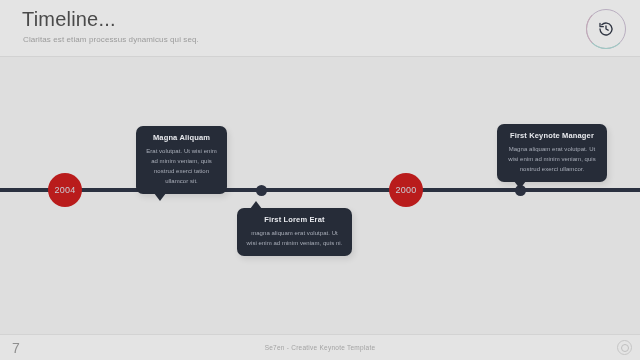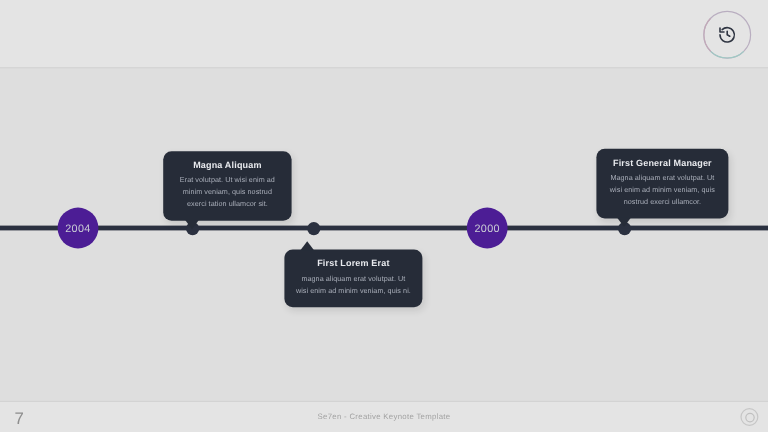--- a/index.html
+++ b/index.html
@@ -85,21 +85,21 @@
     height: 4px;
     background: #2b3140;
   }
 
   
   .year-node {
     position: absolute;
     width: 34px;
     height: 34px;
     border-radius: 50%;
-    background: #4c1d95;
+    background: #b91c1c;
     color: #c9ccd4;
     font-size: 9px;
     display: flex;
     align-items: center;
     justify-content: center;
     letter-spacing: 0.3px;
   }
 
   
   .dot {
@@ -200,51 +200,53 @@
     border-radius: 50%;
     border: 1px solid #c0c0c0;
   }
 </style>
 </head>
 <body>
 
 <div class="slide">
 
   <div class="header">
+    <div class="header-title">Timeline...</div>
+    <div class="header-sub">Claritas est etiam processus dynamicus qui seq.</div>
 
     <div class="header-badge">
       <div class="ring-tint"></div>
       <svg width="16" height="16" viewBox="0 0 24 24" fill="none" stroke="#2f3542" stroke-width="2" stroke-linecap="round" stroke-linejoin="round">
         <path d="M3 12a9 9 0 1 0 2.7-6.4"></path>
         <polyline points="3 3.5 3 8.5 8 8.5"></polyline>
         <polyline points="12 7.5 12 12 15.2 13.8"></polyline>
       </svg>
     </div>
   </div>
 
   <div class="timeline-line"></div>
 
   <div id="timeline-layer">
       <div class="year-node" style="left: 48px; top: 173px;">2004</div>
       <div class="year-node" style="left: 389px; top: 173px;">2000</div>
       <div class="dot" style="left: 155px; top: 185px;"></div>
       <div class="dot" style="left: 256px; top: 185px;"></div>
       <div class="dot" style="left: 515px; top: 185px;"></div>
-      <div class="card" style="left: 136px; top: 126px; width: 107px;">
+      <div class="card" style="left: 136px; top: 126px; width: 91px;">
         <div class="card-title">Magna Aliquam</div>
         <div class="card-body">Erat volutpat. Ut wisi enim ad minim veniam, quis nostrud exerci tation ullamcor sit.</div>
         <div class="tail down" style="left: 18px;"></div>
       </div>
       <div class="card" style="left: 237px; top: 208px; width: 115px;">
         <div class="card-title">First Lorem Erat</div>
         <div class="card-body">magna aliquam erat volutpat. Ut wisi enim ad minim veniam, quis ni.</div>
         <div class="tail up" style="left: 13px;"></div>
       </div>
       <div class="card" style="left: 497px; top: 124px; width: 110px;">
-        <div class="card-title">First General Manager</div>
+        <div class="card-title">First Keynote Manager</div>
         <div class="card-body">Magna aliquam erat volutpat. Ut wisi enim ad minim veniam, quis nostrud exerci ullamcor.</div>
         <div class="tail down" style="left: 17px;"></div>
       </div>
     </div>
 
   <div class="footer">
     <div class="footer-page">7</div>
     <div class="footer-center">Se7en - Creative Keynote Template</div>
     <div class="footer-icon">
       <div class="inner"></div>

